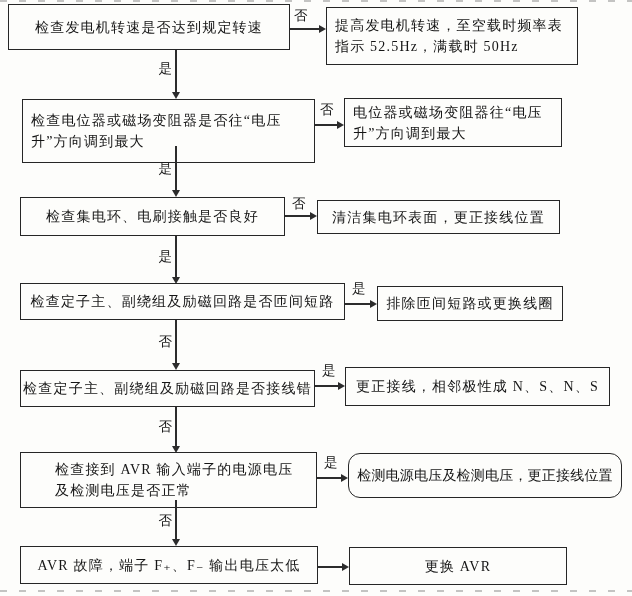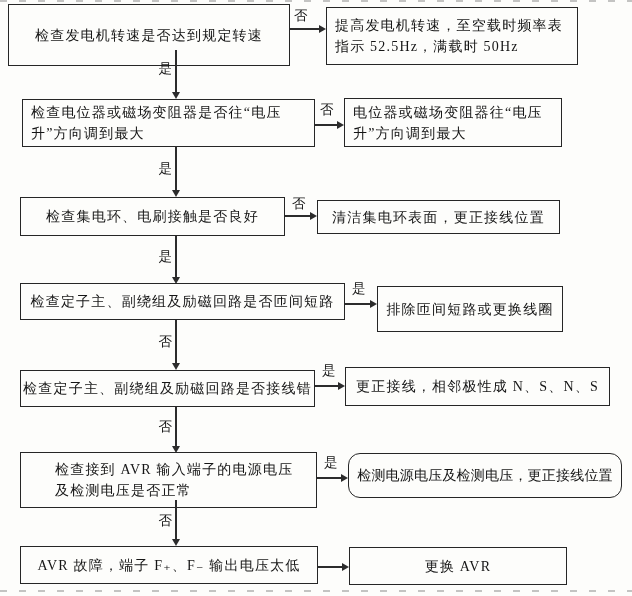--- a/index.html
+++ b/index.html
@@ -37,43 +37,43 @@
     content:""; position:absolute; right:-7px; top:-3.5px; width:0; height:0;
     border-left:7px solid #2c2c2c; border-top:4px solid transparent; border-bottom:4px solid transparent;
   }
   .va { position:absolute; width:1.5px; background:#2c2c2c; }
   .va::after {
     content:""; position:absolute; bottom:-7px; left:-3.5px; width:0; height:0;
     border-top:7px solid #2c2c2c; border-left:4px solid transparent; border-right:4px solid transparent;
   }
 
   
-  .b0L { left:8px;   top:4px;   width:282px; height:62px; }
+  .b0L { left:8px;   top:4px;   width:282px; height:46px; }
   .b0R { left:326px; top:7px;   width:252px; height:58px; }
   .l0  { left:294px; top:8px; }
   .h0  { left:290px; top:28px;  width:29px; }
   .v0  { left:175px; top:50px;  height:42px; }
   .d0  { left:148px; top:61px; }
   
-  .b1L { left:22px;  top:99px;  width:293px; height:48px; }
+  .b1L { left:22px;  top:99px;  width:293px; height:64px; }
   .b1R { left:344px; top:98px;  width:218px; height:49px; }
   .l1  { left:320px; top:102px; }
   .h1  { left:315px; top:124px; width:22px; }
   .v1  { left:175px; top:146px; height:44px; }
   .d1  { left:148px; top:161px; }
   
   .b2L { left:20px;  top:197px; width:265px; height:39px; }
   .b2R { left:317px; top:200px; width:243px; height:34px; }
   .l2  { left:292px; top:196px; }
   .h2  { left:285px; top:215px; width:25px; }
   .v2  { left:175px; top:236px; height:41px; }
   .d2  { left:148px; top:249px; }
   
   .b3L { left:20px;  top:283px; width:325px; height:37px; }
-  .b3R { left:377px; top:286px; width:186px; height:46px; }
+  .b3R { left:377px; top:286px; width:186px; height:35px; }
   .l3  { left:352px; top:281px; }
   .h3  { left:345px; top:303px; width:25px; }
   .v3  { left:175px; top:320px; height:43px; }
   .d3  { left:148px; top:334px; }
   
   .b4L { left:20px;  top:370px; width:295px; height:37px; }
   .b4R { left:345px; top:367px; width:265px; height:39px; }
   .l4  { left:322px; top:363px; }
   .h4  { left:315px; top:385px; width:23px; }
   .v4  { left:175px; top:407px; height:39px; }

